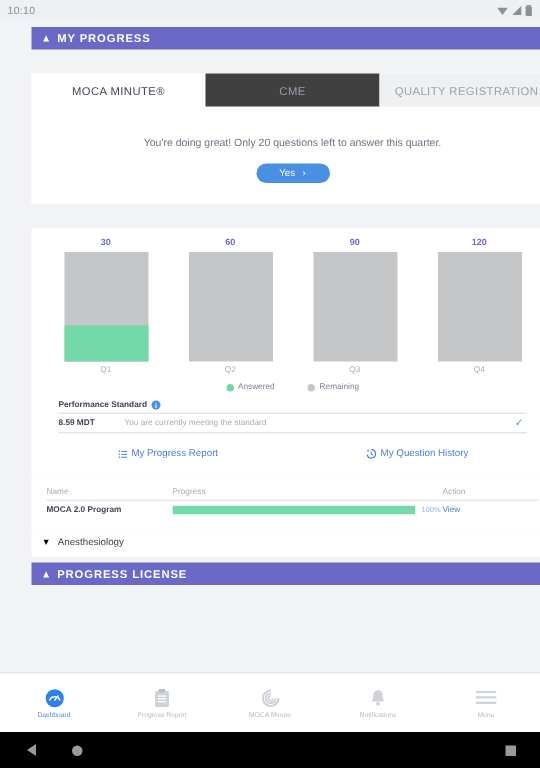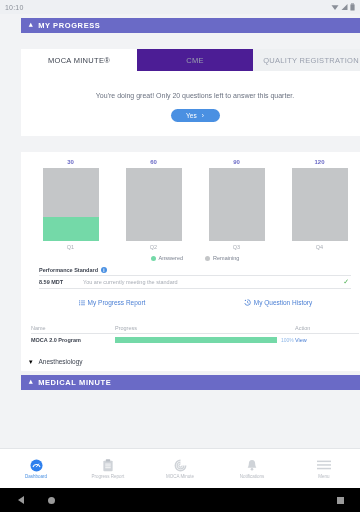--- a/index.html
+++ b/index.html
@@ -37,21 +37,21 @@
 
   
   .card{
     margin:16px 6px;background:#fff;
   }
 
   
   .tabs{display:flex;height:22px;}
   .tab{
     flex:1;display:flex;align-items:center;justify-content:center;
-    font-size:7.5px;letter-spacing:.3px;color:#9aa0ae;background:#4c1d95;
+    font-size:7.5px;letter-spacing:.3px;color:#9aa0ae;background:#404040;
   }
   .tab.active{background:#fff;color:#3e4450;}
   .tab.alt{background:#eef0f2;}
 
   
   .prompt{padding:12px 10px 14px;text-align:center;background:#fff;}
   .prompt h1{
     font-size:13.5px;font-weight:normal;color:#4a90e2;letter-spacing:-.2px;
   }
   .prompt p{
@@ -306,21 +306,21 @@
     </div>
   </div>
 
   <div class="cert-card">
     <span class="caret">▾</span>
     <span class="cert-label">Anesthesiology</span>
   </div>
 
   <div class="sec-head">
     <span class="caret up">▾</span>
-    <span>MEDICAL MINUTE</span>
+    <span>PROGRESS LICENSE</span>
   </div>
 
 </div>
 
 <div class="bottomnav">
 
   <div class="nav-item active">
     <span class="nav-ico">
       <svg width="13" height="13" viewBox="0 0 14 14">
           <circle cx="7" cy="7" r="6.5" fill="#2f80ed"></circle>

